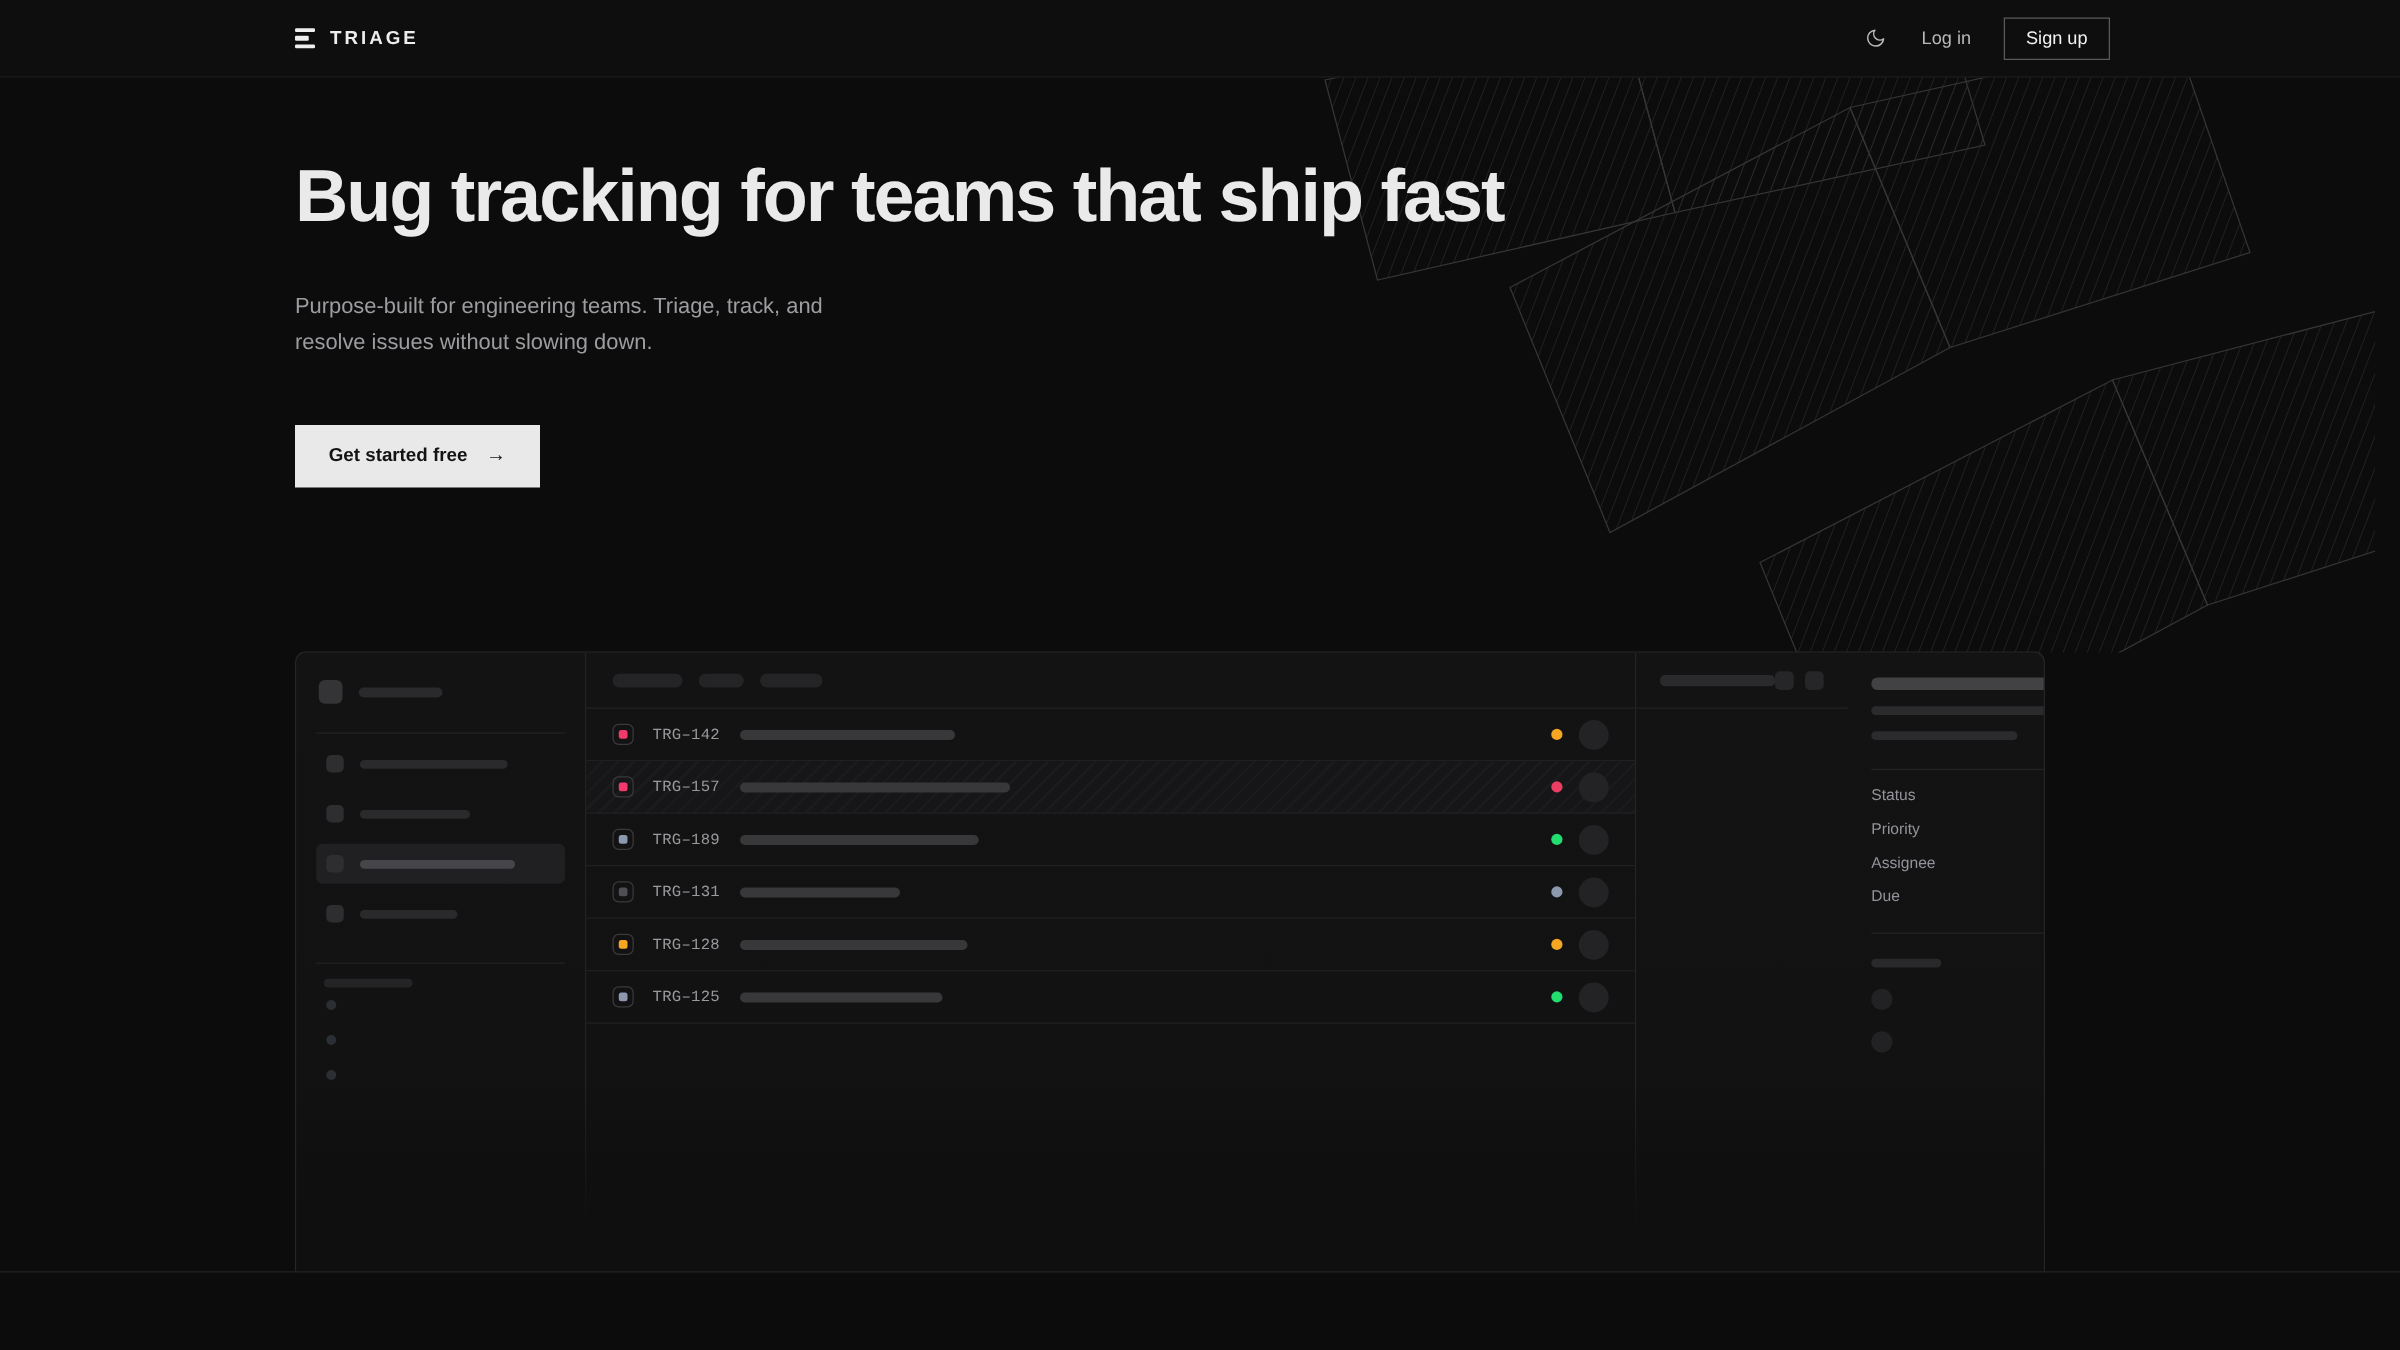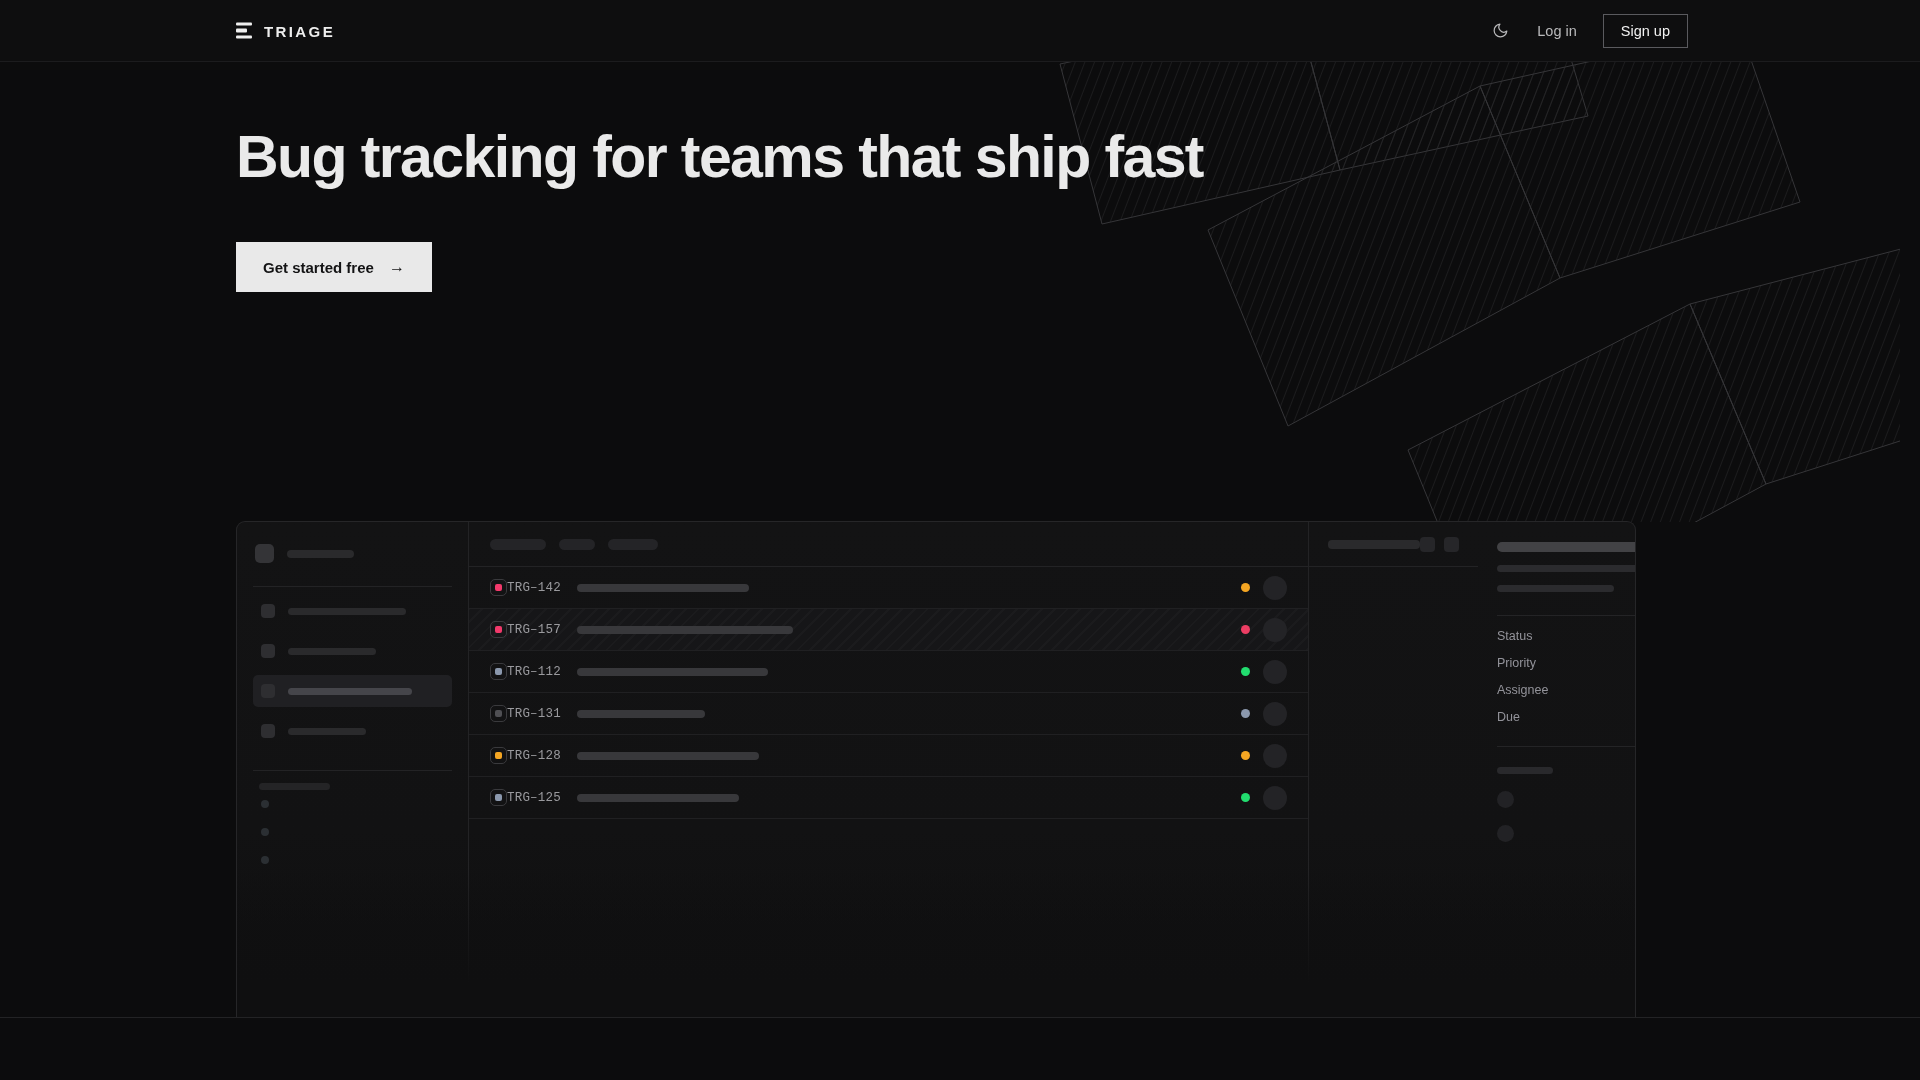--- a/index.html
+++ b/index.html
@@ -113,21 +113,21 @@
     background-image:repeating-linear-gradient(-45deg,#1b1b1d 0 2px,transparent 2px 9px);
     background-color:#161618;
   }
   .pri{
     width:17px; height:17px; flex:0 0 17px; border-radius:5px;
     border:1px solid #3a3a3d; display:flex; align-items:center; justify-content:center;
   }
   .pri i{ display:block; width:7px; height:7px; border-radius:2px; }
   .rid{
     font-family:"Liberation Mono", monospace; font-size:12.5px;
-    color:#9a9a9e; width:62px; flex:0 0 62px; letter-spacing:.2px;
+    color:#9a9a9e; margin-left:15px; width:62px; flex:0 0 62px; letter-spacing:.2px;
   }
   .rtitle{ height:8px; border-radius:4px; background:#38383b; margin-left:8px; }
   .rspacer{ flex:1 1 auto; }
   .rstat{ width:9px; height:9px; border-radius:50%; flex:0 0 9px; }
   .ravatar{ width:24px; height:24px; border-radius:50%; background:#232326; margin-left:13px; flex:0 0 24px; }
 
   
   .mk-detail{ width:326px; flex:0 0 326px; display:flex; flex-direction:row; }
   .det-head{ height:45px; display:flex; align-items:center; padding:0 19px; border-bottom:1px solid #232325; }
   .det-head .sk{ width:92px; height:9px; }
@@ -189,20 +189,21 @@
       <path d="M258 -38 L505 -80 L548 64 L300 118 Z"></path>
       <path d="M168 178 L440 34 L520 226 L248 374 Z"></path>
       <path d="M440 34 L700 -24 L760 150 L520 226 Z"></path>
       <path d="M368 398 L650 252 L726 432 L444 584 Z"></path>
       <path d="M650 252 L880 192 L944 362 L726 432 Z"></path>
     </g>
   </svg>
 
   <div class="hero-copy">
     <h1 class="headline">Bug tracking for teams that ship fast</h1>
+    <p class="subhead">Purpose-built for engineering teams. Triage, track, and resolve issues without slowing down.</p>
     <button class="cta">
       <span>Get started free</span>
       <span class="arrow">→</span>
     </button>
   </div>
 </div>
 
 <div class="mock">
 
   <div class="mk-side">
@@ -268,21 +269,21 @@
           <span class="rid">TRG–157</span>
           <span class="rtitle" style="width:216px"></span>
           <span class="rspacer"></span>
           <span class="rstat" style="background:#ec3d63"></span>
           <span class="ravatar"></span>
         </div>
         <div class="row">
           <span class="pri">
             <i style="background:#8b98ad"></i>
           </span>
-          <span class="rid">TRG–112</span>
+          <span class="rid">TRG–189</span>
           <span class="rtitle" style="width:191px"></span>
           <span class="rspacer"></span>
           <span class="rstat" style="background:#22dd6f"></span>
           <span class="ravatar"></span>
         </div>
         <div class="row">
           <span class="pri">
             <i style="background:#4f4f53"></i>
           </span>
           <span class="rid">TRG–131</span>

